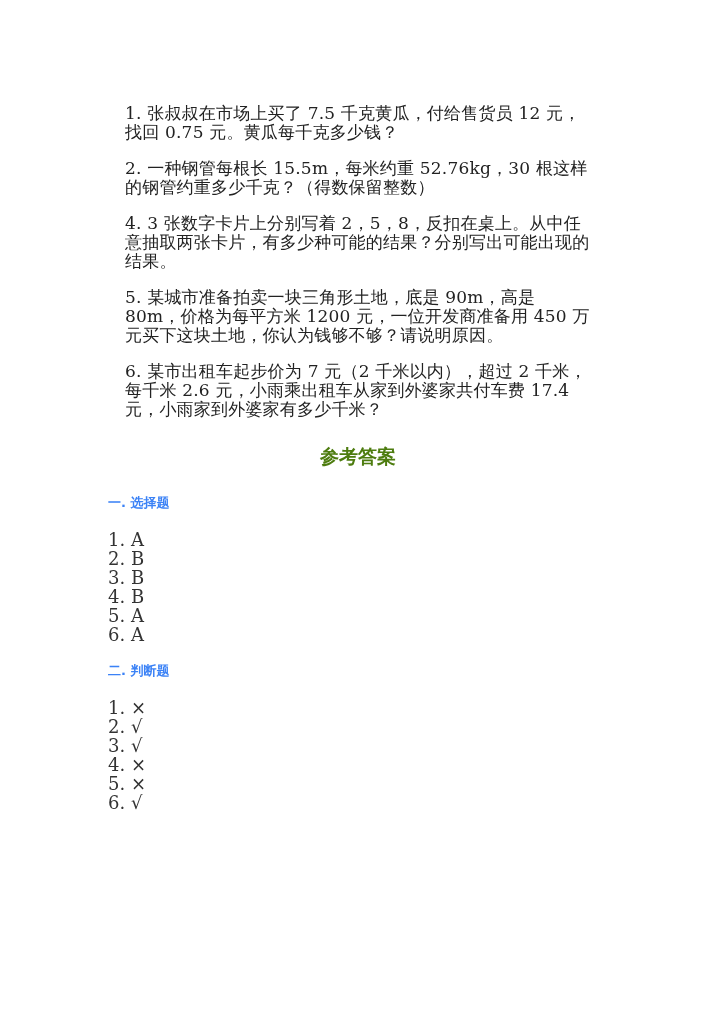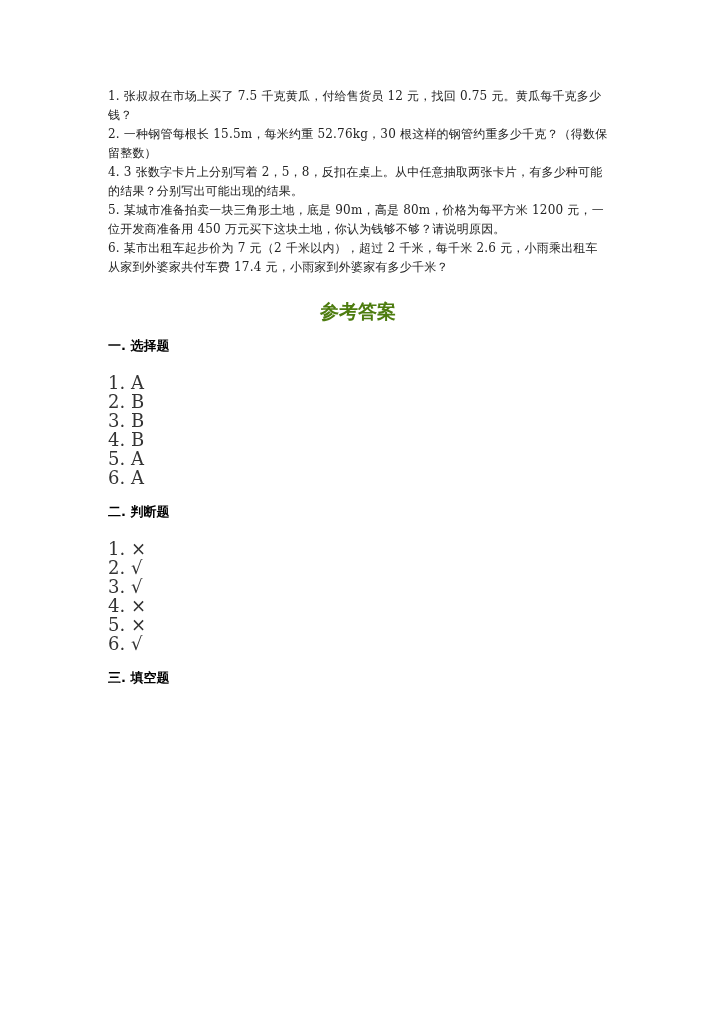--- a/index.html
+++ b/index.html
@@ -1,23 +1,23 @@
 <!DOCTYPE html>
 <html><head>
 <meta charset="utf-8">
 <style>
   html, body { margin: 0; padding: 0; background: #ffffff; }
   body { width: 720px; height: 1018px; position: relative; overflow: hidden;
          font-family: "DejaVu Serif", "Liberation Serif", serif; color: #222; }
   .page { position: absolute; left: 108px; top: 87px; width: 500px; }
-  .q { font-size: 12px; line-height: 19px; margin: 0; letter-spacing: 0.2px; }
+  .q { font-size: 17px; line-height: 19px; margin: 17px; letter-spacing: 0.2px; }
   .title { text-align: center; font-family: "DejaVu Sans", "Liberation Sans", sans-serif;
            font-weight: bold; font-size: 19px; margin: 14px 0 0 0; height: 40px; line-height: 40px; color: #4d7c0f; }
   .section-h { font-family: "DejaVu Sans", "Liberation Sans", sans-serif; font-weight: bold;
-               font-size: 13px; margin: 4px 0 0 0; height: 30px; line-height: 22px; color: #000000; }
+               font-size: 13px; margin: 16px 0 0 0; height: 30px; line-height: 22px; color: #3b82f6; }
   .ans { font-size: 18px; line-height: 19px; margin: 0; color: #333; }
   .ans-list { margin: 8px 0 14px 0; }
 </style>
 </head>
 <body>
 
 <div class="page">
   <div>
     <p class="q">1. 张叔叔在市场上买了 7.5 千克黄瓜，付给售货员 12 元，找回 0.75 元。黄瓜每千克多少钱？</p>
     <p class="q">2. 一种钢管每根长 15.5m，每米约重 52.76kg，30 根这样的钢管约重多少千克？（得数保留整数）</p>
@@ -46,15 +46,14 @@
       <p class="ans">1. ×</p>
       <p class="ans">2. √</p>
       <p class="ans">3. √</p>
       <p class="ans">4. ×</p>
       <p class="ans">5. ×</p>
       <p class="ans">6. √</p>
     </div>
   </div>
 
   <div>
-    <h2 class="section-h">三. 填空题</h2>
   </div>
 </div>
 
 </body></html>

